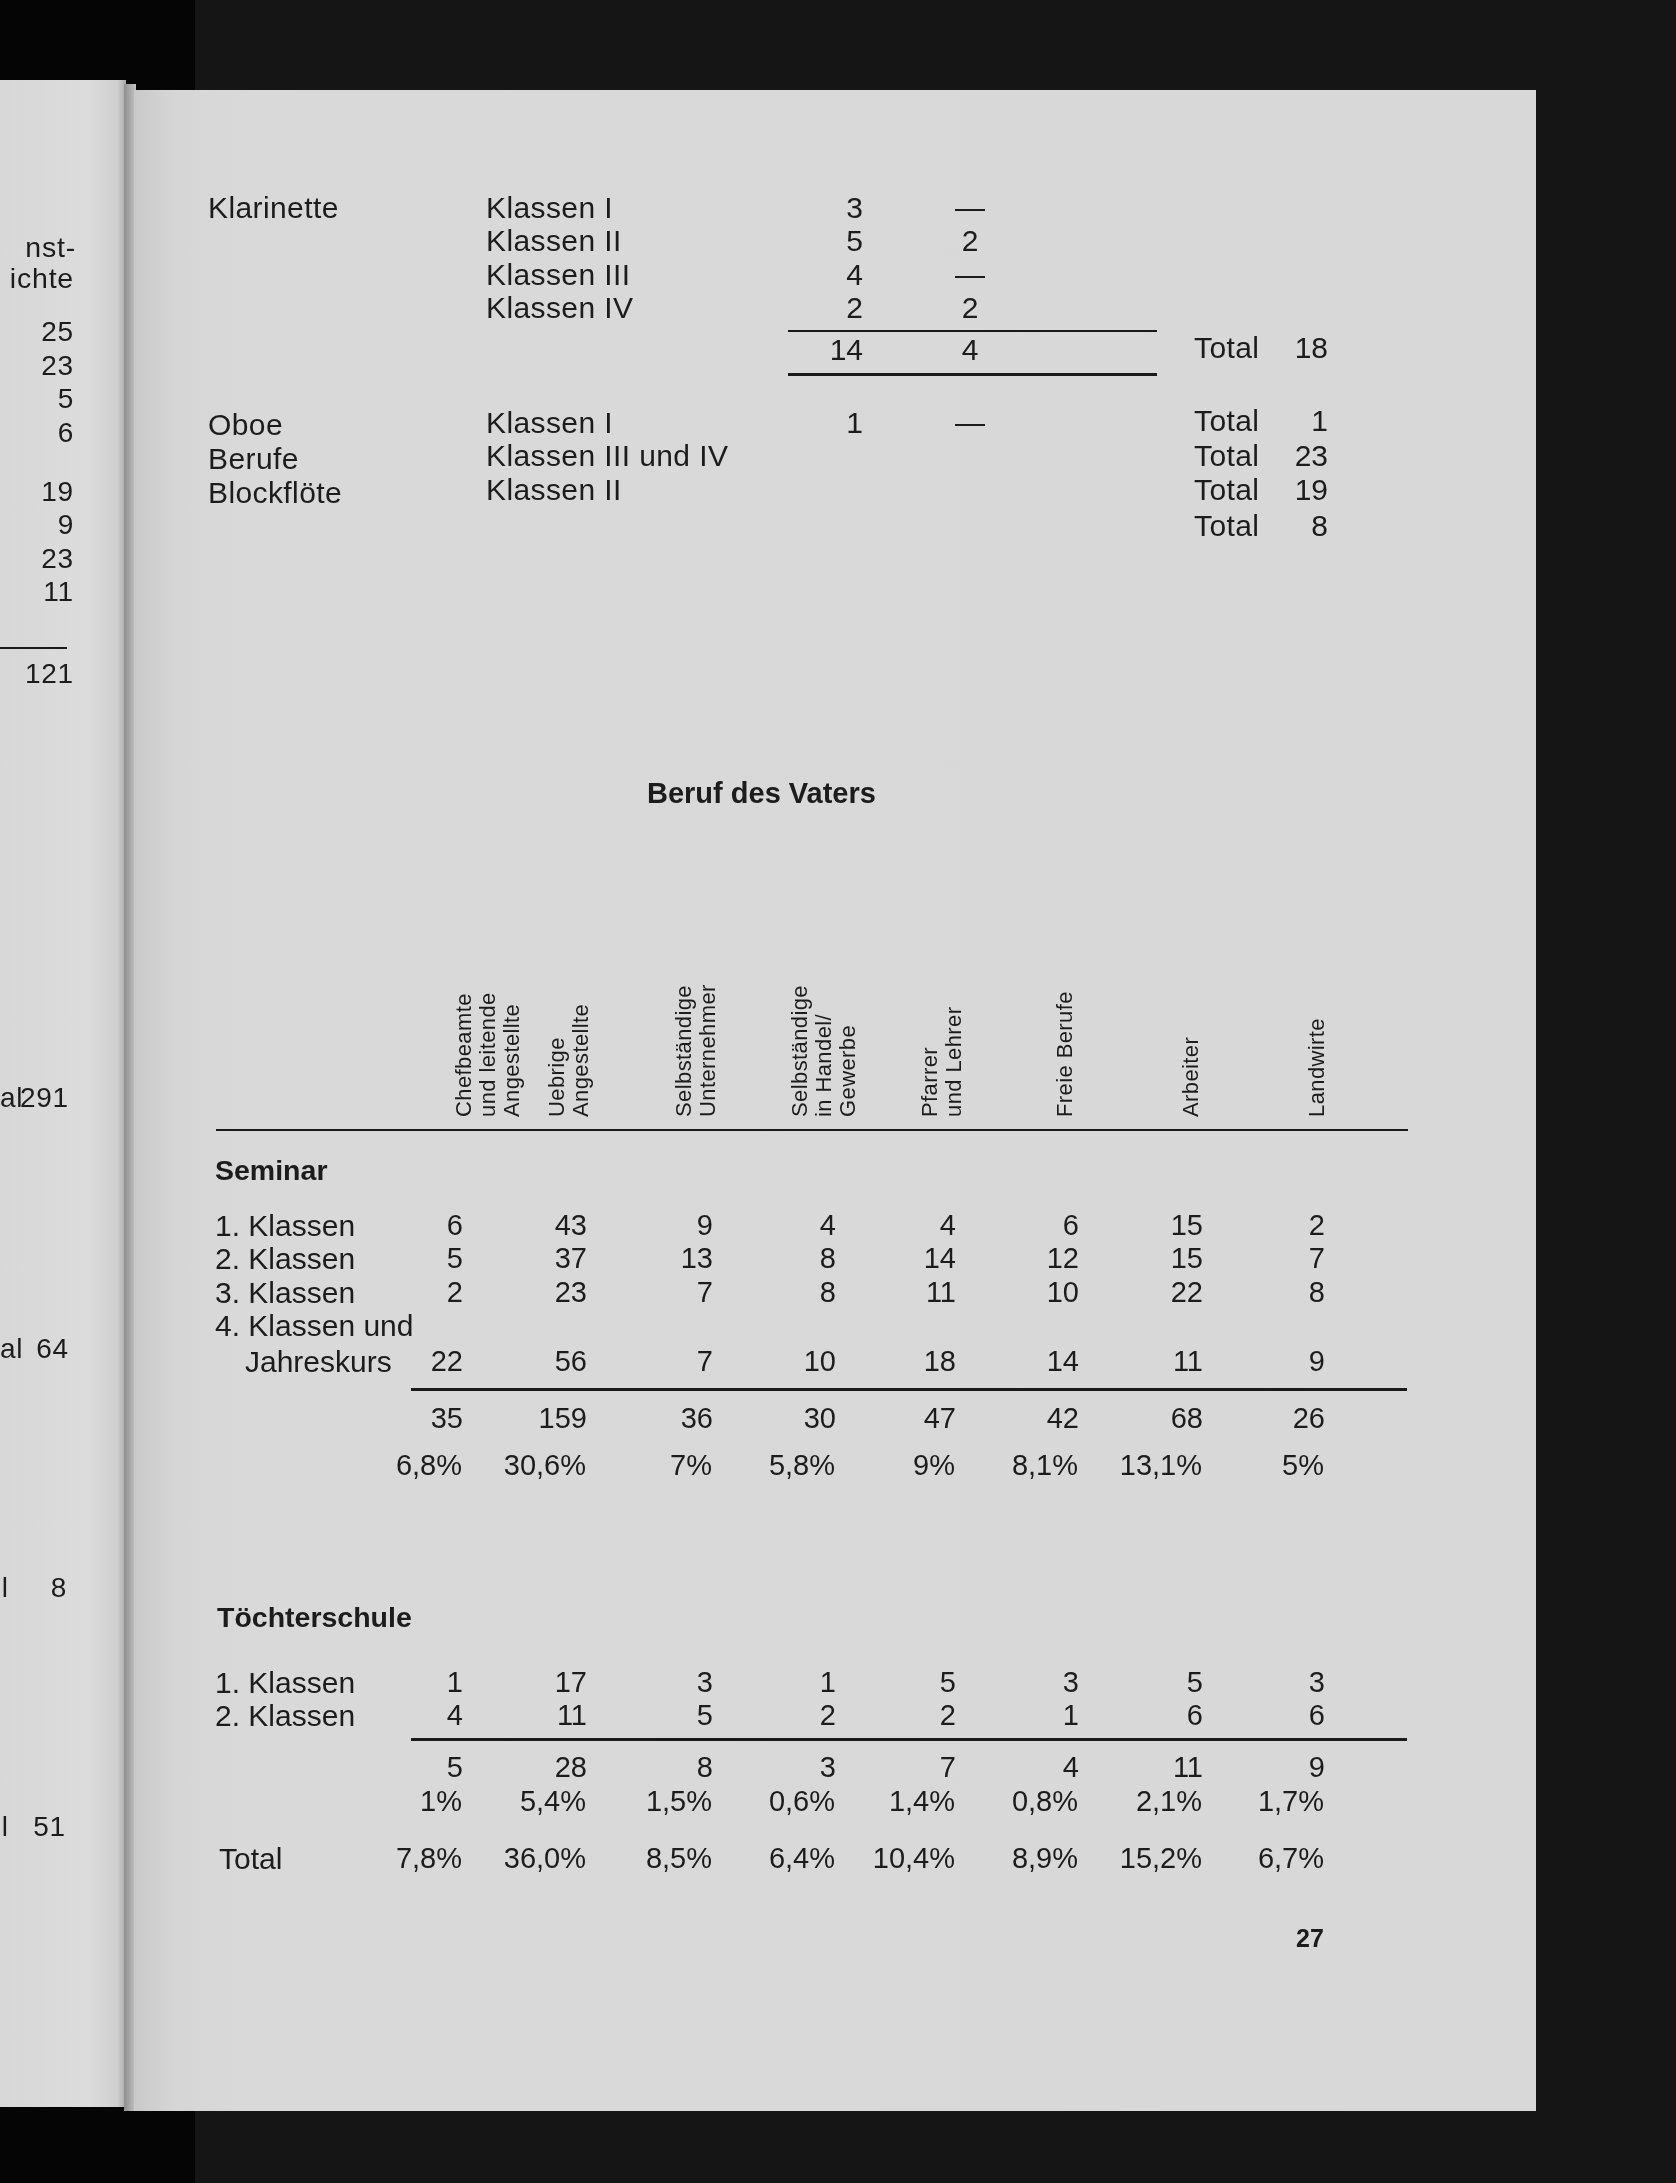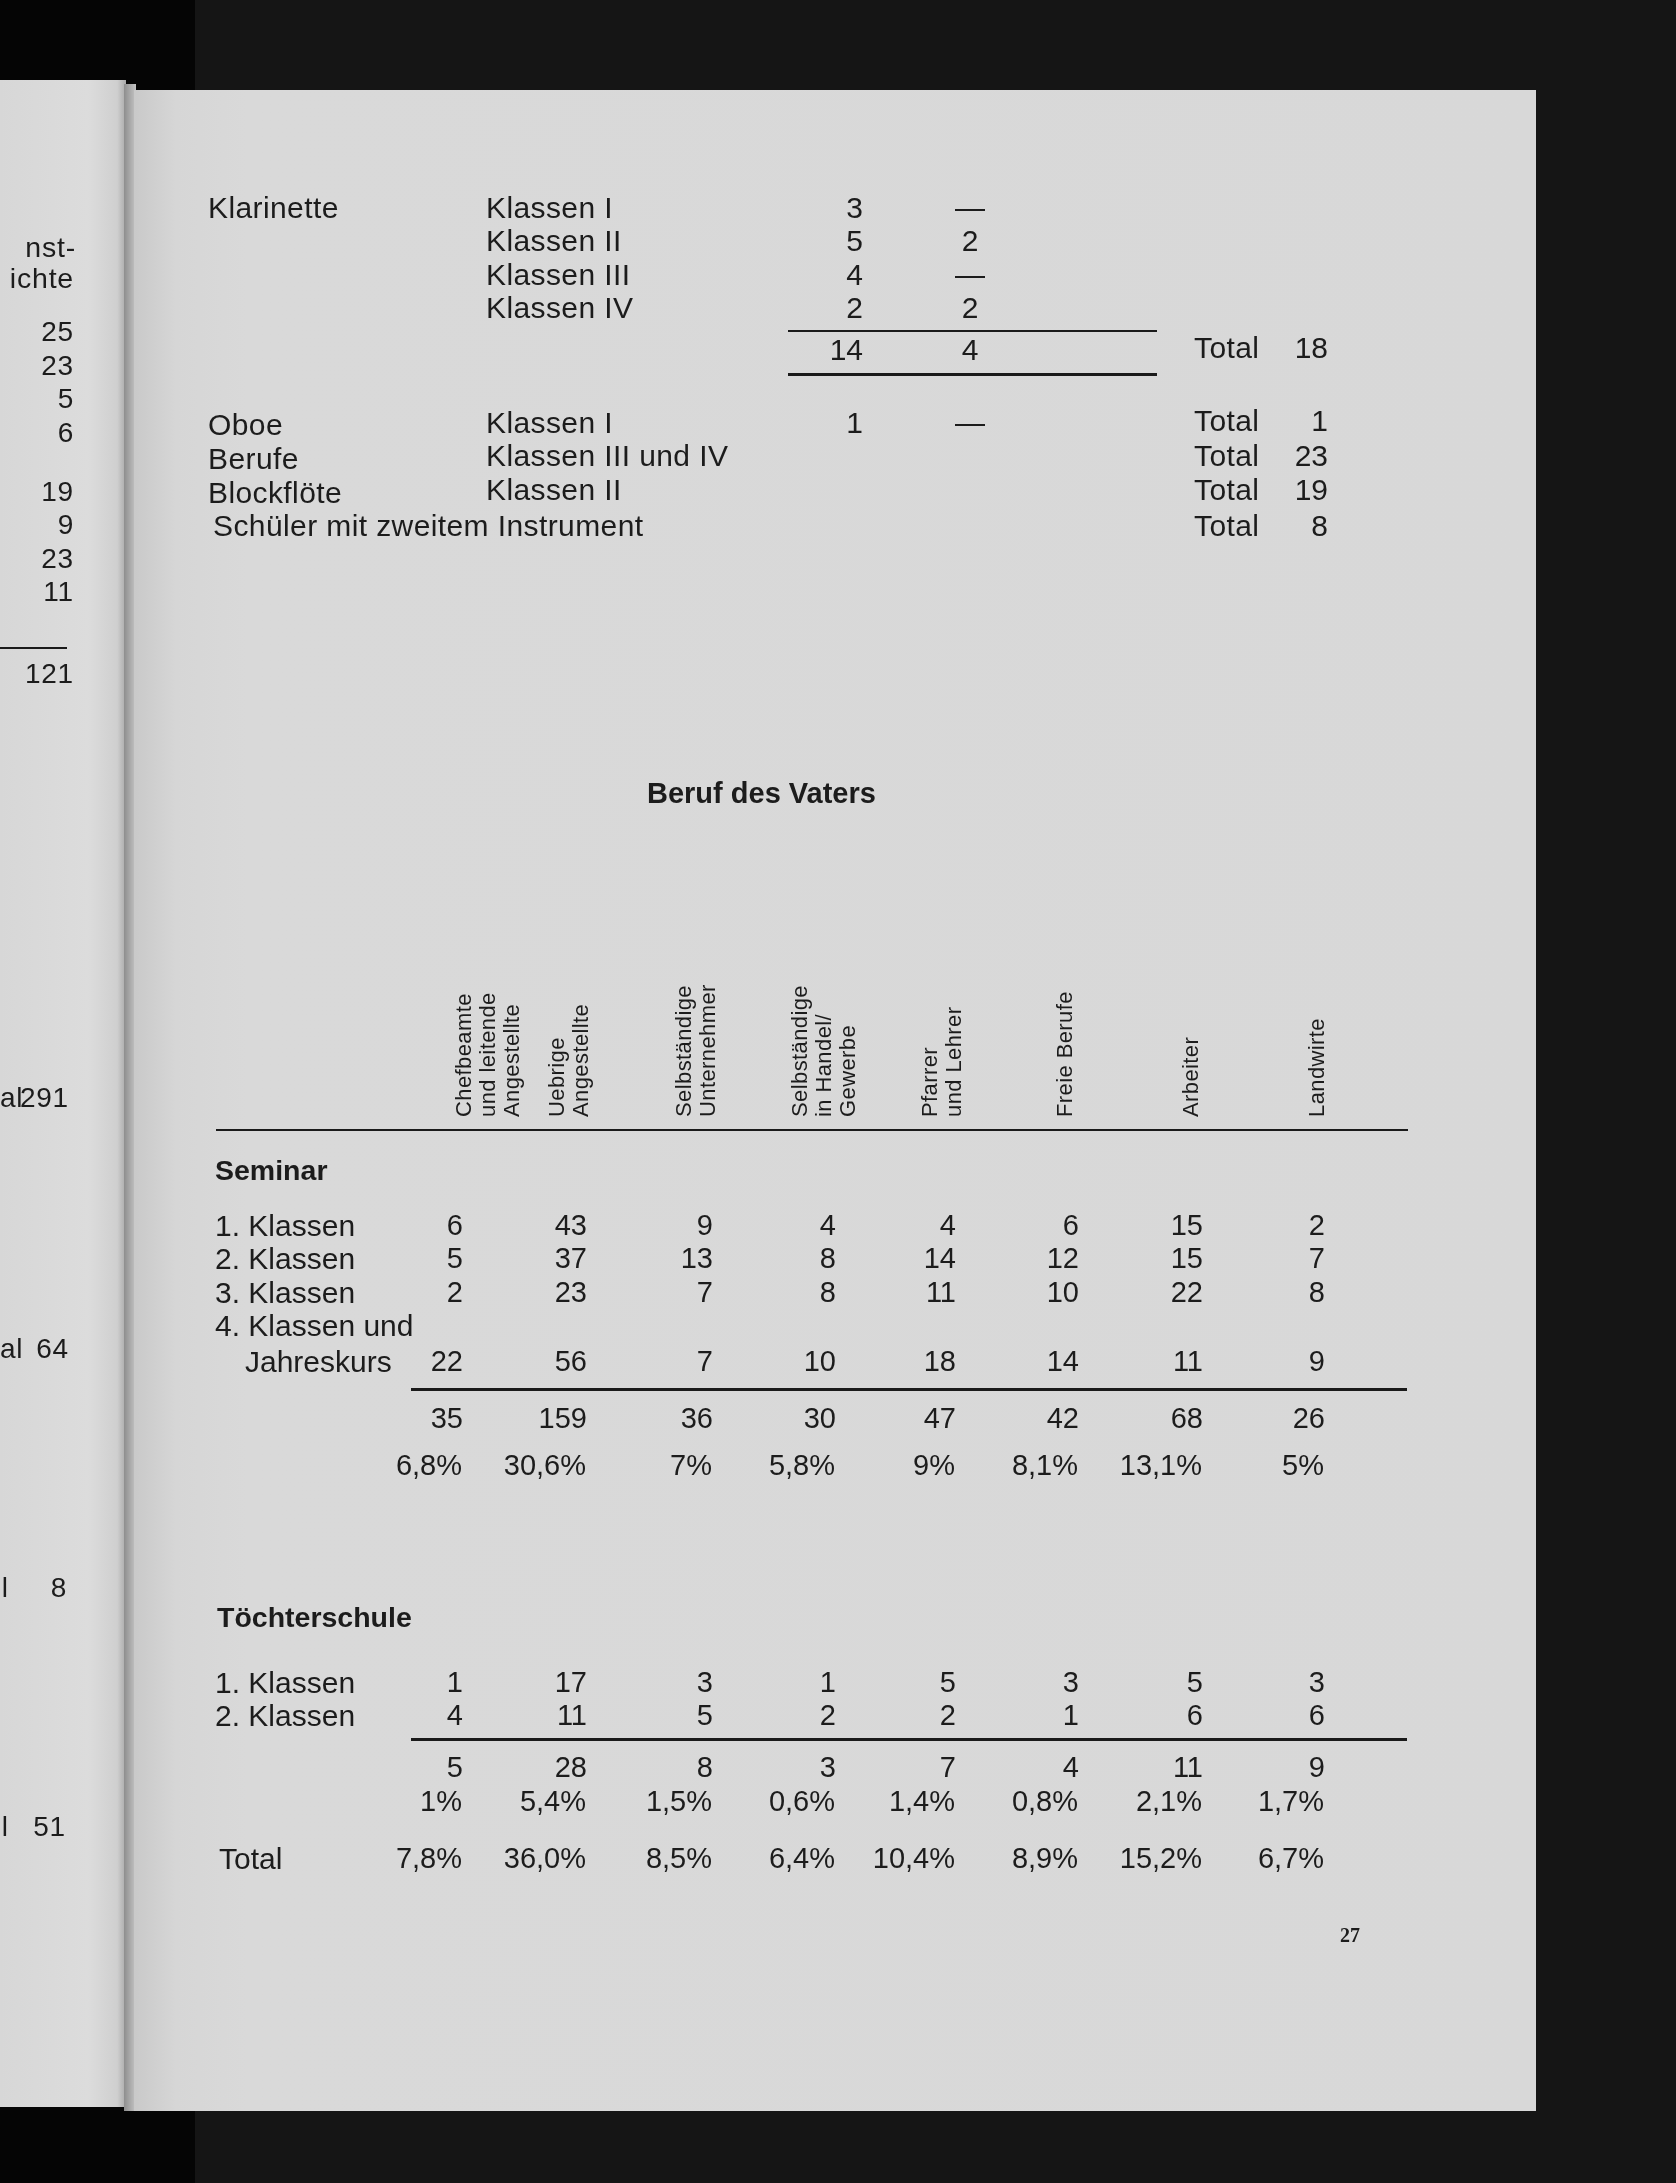--- a/index.html
+++ b/index.html
@@ -16,21 +16,21 @@
   .lp-txt { font-size:28px; letter-spacing:0.8px; right:67px; text-align:right; }
   .t1 { font-size:30px; letter-spacing:0.4px; }
   .num { font-size:30px; text-align:right; }
   .rule { position:absolute; background:#1a1a1a; }
   .title { font-size:29px; font-weight:bold; }
   .section { font-size:28.5px; font-weight:bold; }
   .colhead { position:absolute; bottom:1115px; transform-origin:left bottom; transform:rotate(-90deg);
              font-size:22px; line-height:24px; letter-spacing:0.4px; white-space:pre; }
   .tbl-label { font-size:30px; }
   .cell { position:absolute; font-size:29px; text-align:right; width:101px; }
-  .pagenum { font-size:20px; font-family:Liberation Serif, serif; font-weight:bold;margin-left:44px; }
+  .pagenum { font-size:25px; font-family:Liberation Sans, sans-serif; font-weight:bold; }
 </style>
 </head>
 <body>
 
 <div class="bg-left"></div>
 
 <div class="left-page">
   <span class="abs lp-txt" style="top:151px;right:50px;font-size:28.5px">nst-</span>
   <span class="abs lp-txt" style="top:182px;right:52px;font-size:28.5px">ichte</span>
   <span class="abs lp-txt" style="top:236px;right:52px">25</span>
@@ -90,21 +90,20 @@
   <span class="abs t1" style="left:74px;top:352px">Berufe</span>
   <span class="abs t1" style="left:352px;top:349px">Klassen III und IV</span>
   <span class="abs t1" style="left:1060px;top:349px">Total</span>
   <span class="abs num" style="left:1152px;top:349px;width:42px">23</span>
 
   <span class="abs t1" style="left:74px;top:386px">Blockflöte</span>
   <span class="abs t1" style="left:352px;top:383px">Klassen II</span>
   <span class="abs t1" style="left:1060px;top:383px">Total</span>
   <span class="abs num" style="left:1152px;top:383px;width:42px">19</span>
 
-  <span class="abs t1" style="left:79px;top:419px">Schüler mit zweitem Instrument</span>
   <span class="abs t1" style="left:1060px;top:419px">Total</span>
   <span class="abs num" style="left:1152px;top:419px;width:42px">8</span>
 
   <span class="abs title" style="left:513px;top:687px">Beruf des Vaters</span>
 
   <div class="abs colhead" style="left:318px;top:1027px">Chefbeamte
 und leitende
 Angestellte</div>
   <div class="abs colhead" style="left:411px;top:1027px">Uebrige
 Angestellte</div>

